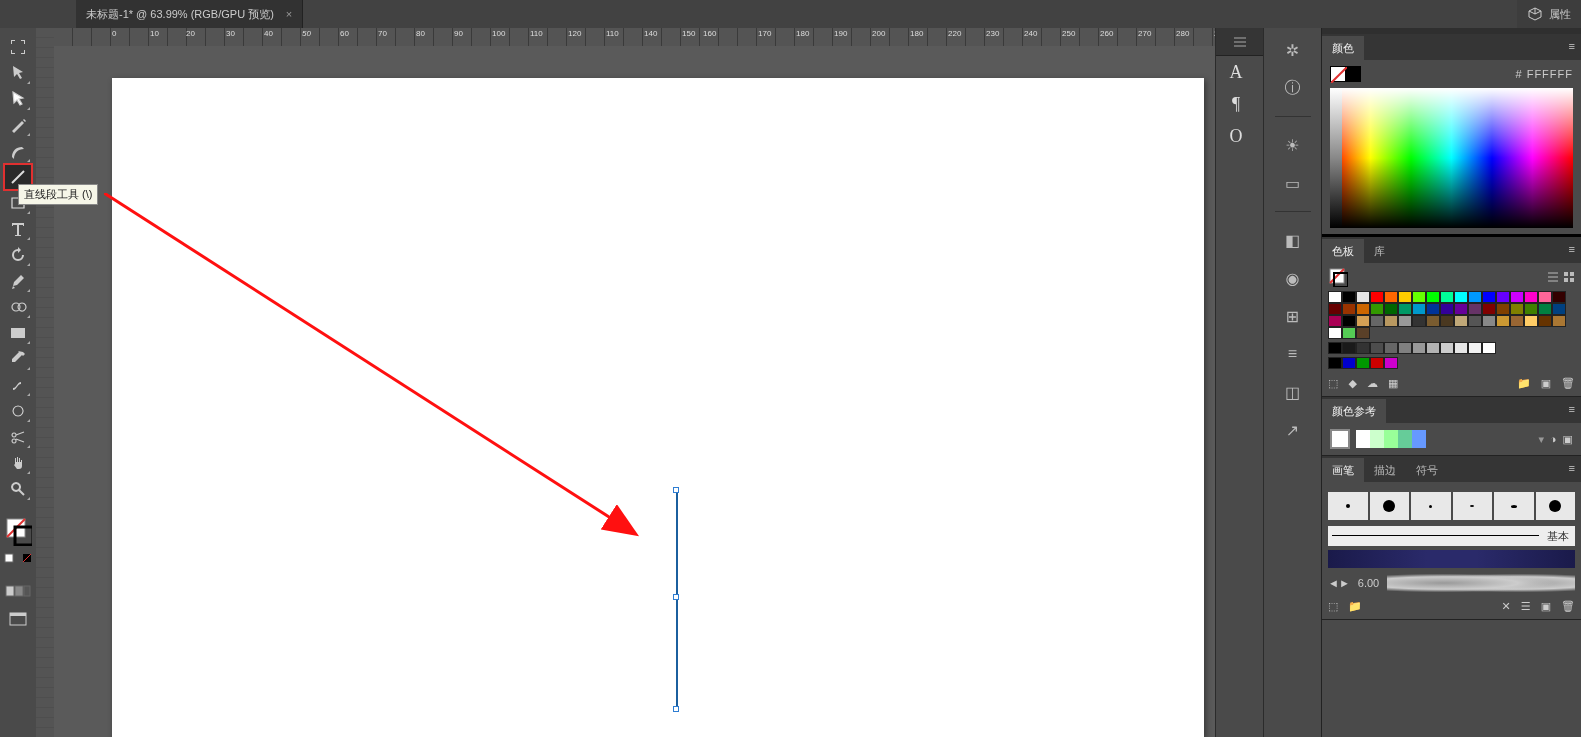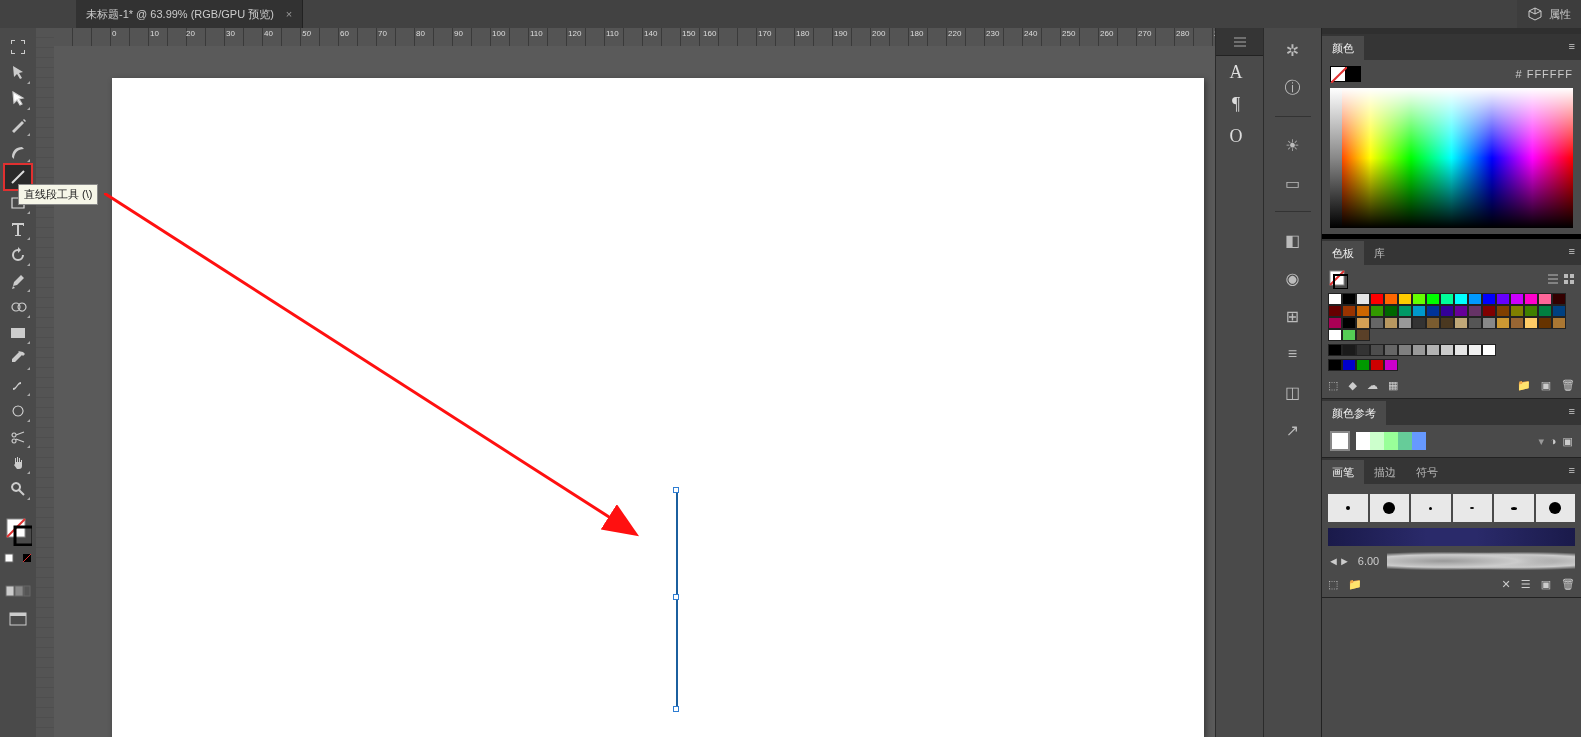--- a/index.html
+++ b/index.html
@@ -26,21 +26,21 @@
 .midcol{width:48px;background:#4a4a4a;border-left:1px solid #2b2b2b}
 .midcol .hdr{height:28px;background:#353535;display:flex;align-items:center;justify-content:center;border-bottom:1px solid #222}
 .midcol .ic{width:40px;height:32px;display:flex;align-items:center;justify-content:center;cursor:pointer}
 .rightcol{width:58px;background:#4a4a4a;border-left:1px solid #2b2b2b;display:flex;flex-direction:column;align-items:center;padding-top:10px;gap:14px}
 .rightcol .sep{width:36px;height:1px;background:#333;margin:2px 0}
 .panels{width:260px;background:#4a4a4a;border-left:1px solid #222;display:flex;flex-direction:column}
 .ptabrow{height:26px;background:#353535;display:flex;align-items:flex-end;position:relative}
 .ptab{height:24px;padding:0 10px;display:flex;align-items:center;color:#bbb;font-size:11px;cursor:pointer}
 .ptab.act{background:#4a4a4a;color:#eee}
 .ptabrow .menu{position:absolute;right:6px;top:6px;cursor:pointer;color:#ccc}
-.panelbody{padding:6px 8px;border-bottom:5px solid #000000}
+.panelbody{padding:6px 8px;border-bottom:3px solid #000000}
 .swatchstrip{display:flex;align-items:center}
 .miniswatch{width:16px;height:16px;border:1px solid #000;margin-right:-3px}
 .hex{margin-left:auto;font-size:11px;color:#ddd;letter-spacing:1px}
 .spectrum{height:140px;margin-top:6px;background:linear-gradient(to bottom,#fff 0%,transparent 50%,#000 100%),linear-gradient(to right,#f00,#ff0,#0f0,#0ff,#00f,#f0f,#f00);position:relative}
 .spectrum .left{position:absolute;left:0;top:0;width:12px;height:100%;background:linear-gradient(#fff,#888,#000)}
 .swpanel{padding:4px 6px;border-bottom:1px solid #222}
 .swtop{display:flex;align-items:center;gap:4px;margin-bottom:4px}
 .swtop .spacer{flex:1}
 .swgrid{display:flex;flex-wrap:wrap;gap:0;width:244px}
 .swc{width:14px;height:12px;border:1px solid #222;cursor:pointer}
@@ -486,20 +486,23 @@
         <div class="brushbtn">
             <div class="dot" style="width:4px;height:2px;border-radius:50%"></div>
           </div>
         <div class="brushbtn">
             <div class="dot" style="width:6px;height:3px;border-radius:50%"></div>
           </div>
         <div class="brushbtn">
             <div class="dot" style="width:12px;height:12px"></div>
           </div>
       </div>
+      <div class="thinline">
+          <span>基本</span>
+        </div>
       <div class="calig"></div>
       <div class="sizebar">
         <span>◄►</span>
         <span>6.00</span>
         <div class="wave"></div>
       </div>
       <div class="swfoot" style="margin-top:2px">
         <span>⬚</span>
         <span>📁</span>
         <div style="flex:1"></div>

